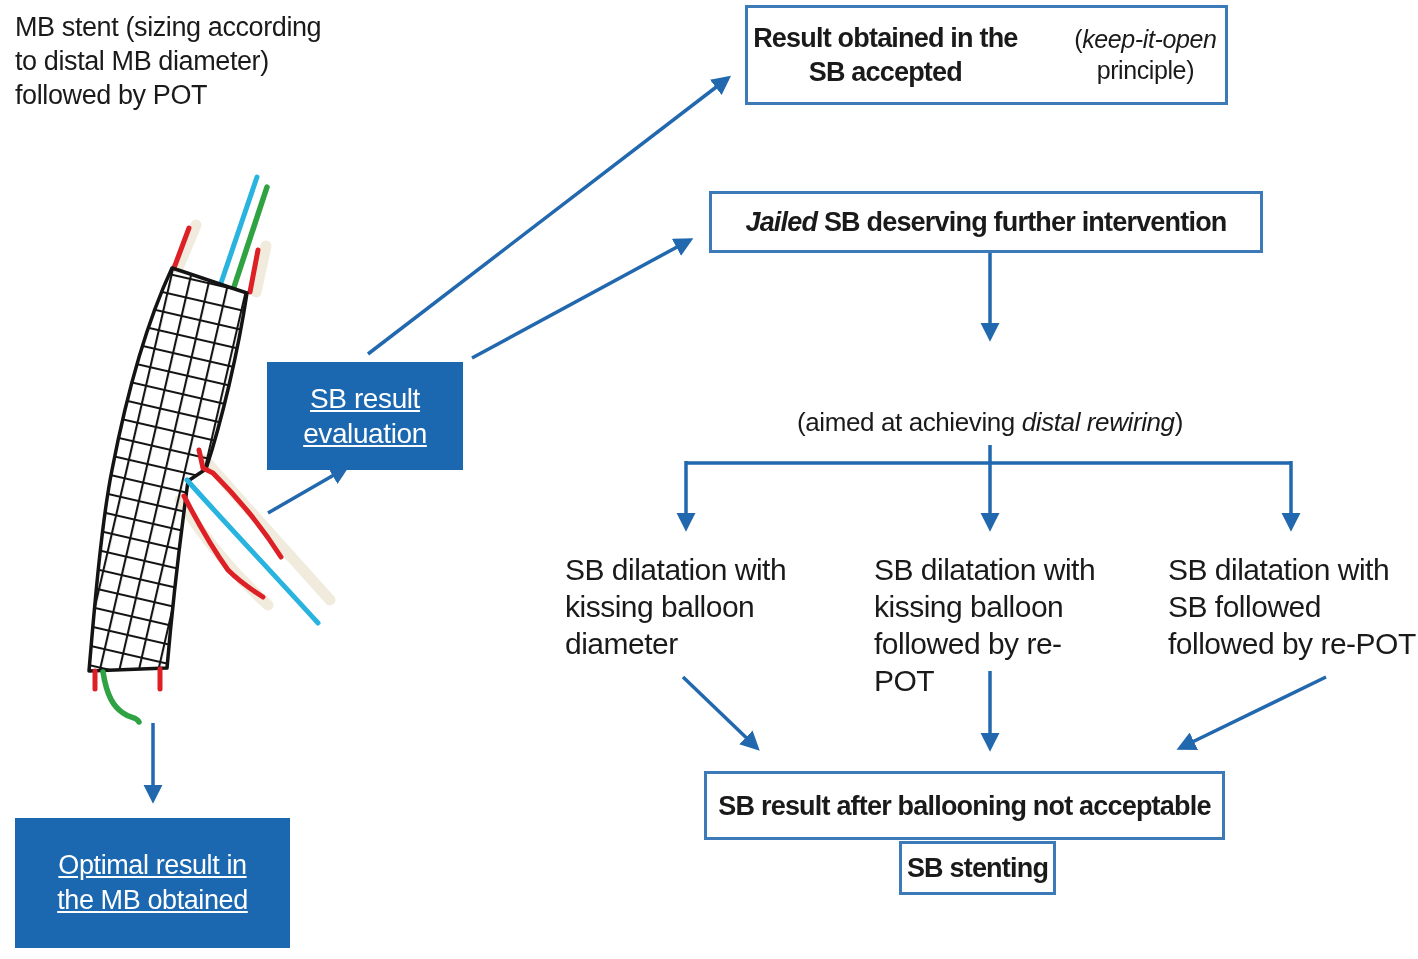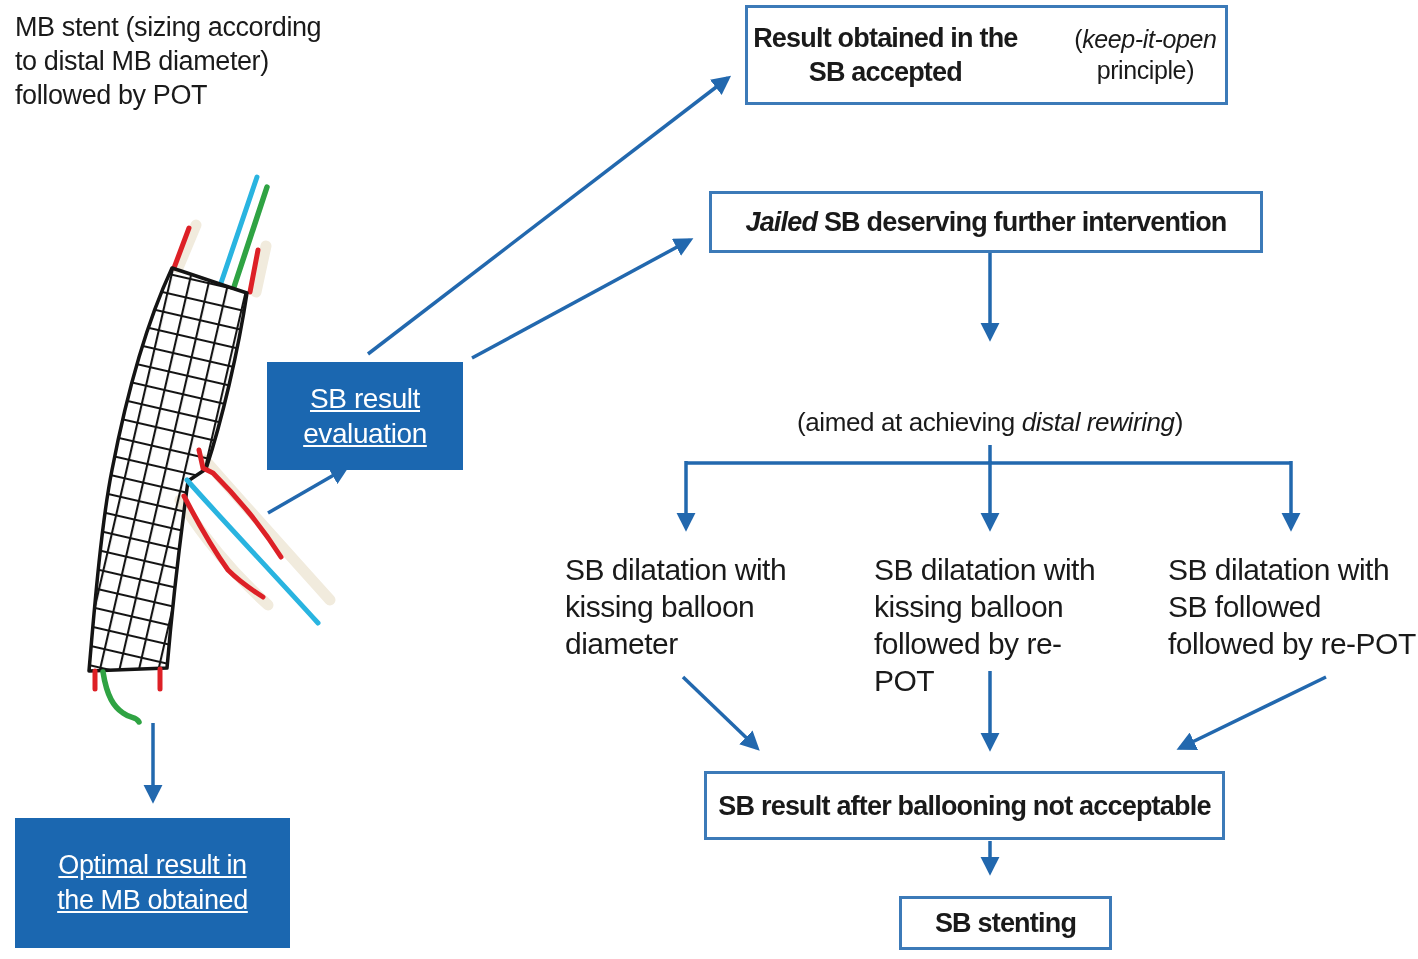--- a/index.html
+++ b/index.html
@@ -148,21 +148,21 @@
   <div class="abs branch" style="left:1168px;top:551px;width:250px;">
     <div>SB dilatation with</div>
     <div class="b">SB followed</div>
     <div class="b">followed by re-POT</div>
   </div>
 
   <div class="abs obox" style="left:704px;top:771px;width:521px;height:69px;">
     <div class="l1">SB result after ballooning not acceptable</div>
   </div>
 
-  <div class="abs obox" style="left:899px;top:896px;width:213px;height:54px;text-align:right;">
+  <div class="abs obox" style="left:899px;top:841px;width:157px;height:54px;text-align:right;">
     <div class="l1">SB stenting</div>
   </div>
 
   <div class="abs fbox" style="left:267px;top:362px;width:196px;height:108px;">SB result
 evaluation</div>
 
   <div class="abs fbox" style="left:15px;top:818px;width:275px;height:130px;font-size:27px;">Optimal result in
 the MB obtained</div>
 
 </div>

